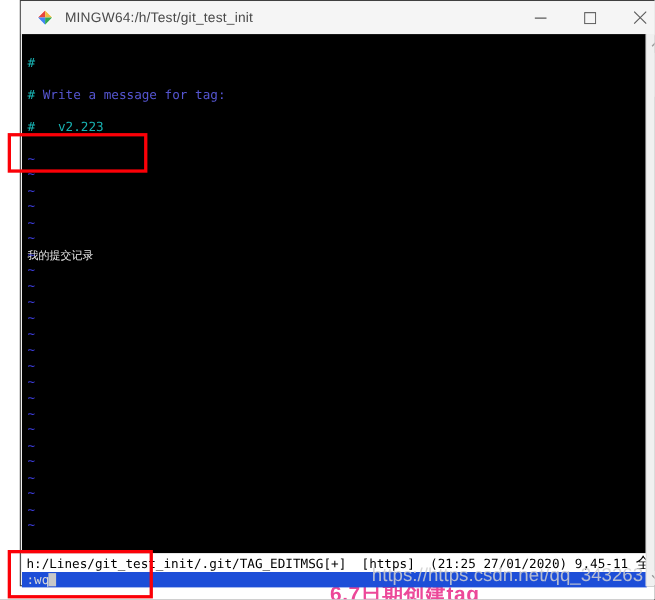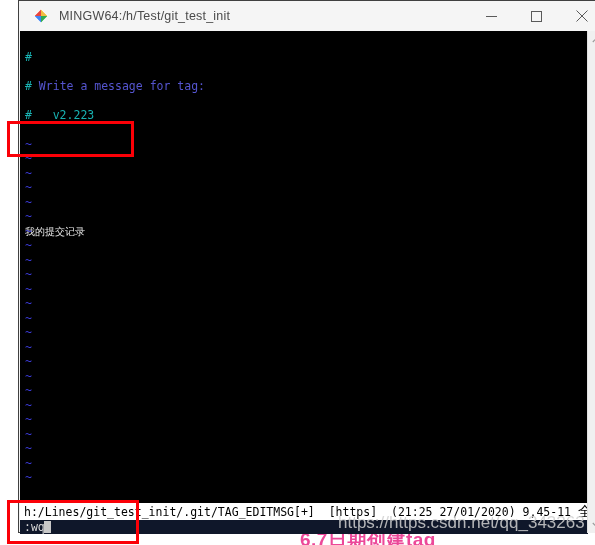--- a/index.html
+++ b/index.html
@@ -151,21 +151,21 @@
     font-family: Liberation Sans, sans-serif;
     font-size: 14px;
     margin-top: 15px;
   }
   #cmdline {
     position: absolute;
     left: 1px;
     top: 519px;
     width: 568px;
     height: 14px;
-    background: #0f172a;
+    background: #1d4ed8;
     color: #d8d8d8;
     font-family: "DejaVu Sans Mono", monospace;
     font-size: 11.5px;
     line-height: 14px;
     white-space: pre;
     padding-left: 4px;
     box-sizing: border-box;
   }
   #cmd-cursor {
     display: inline-block;

